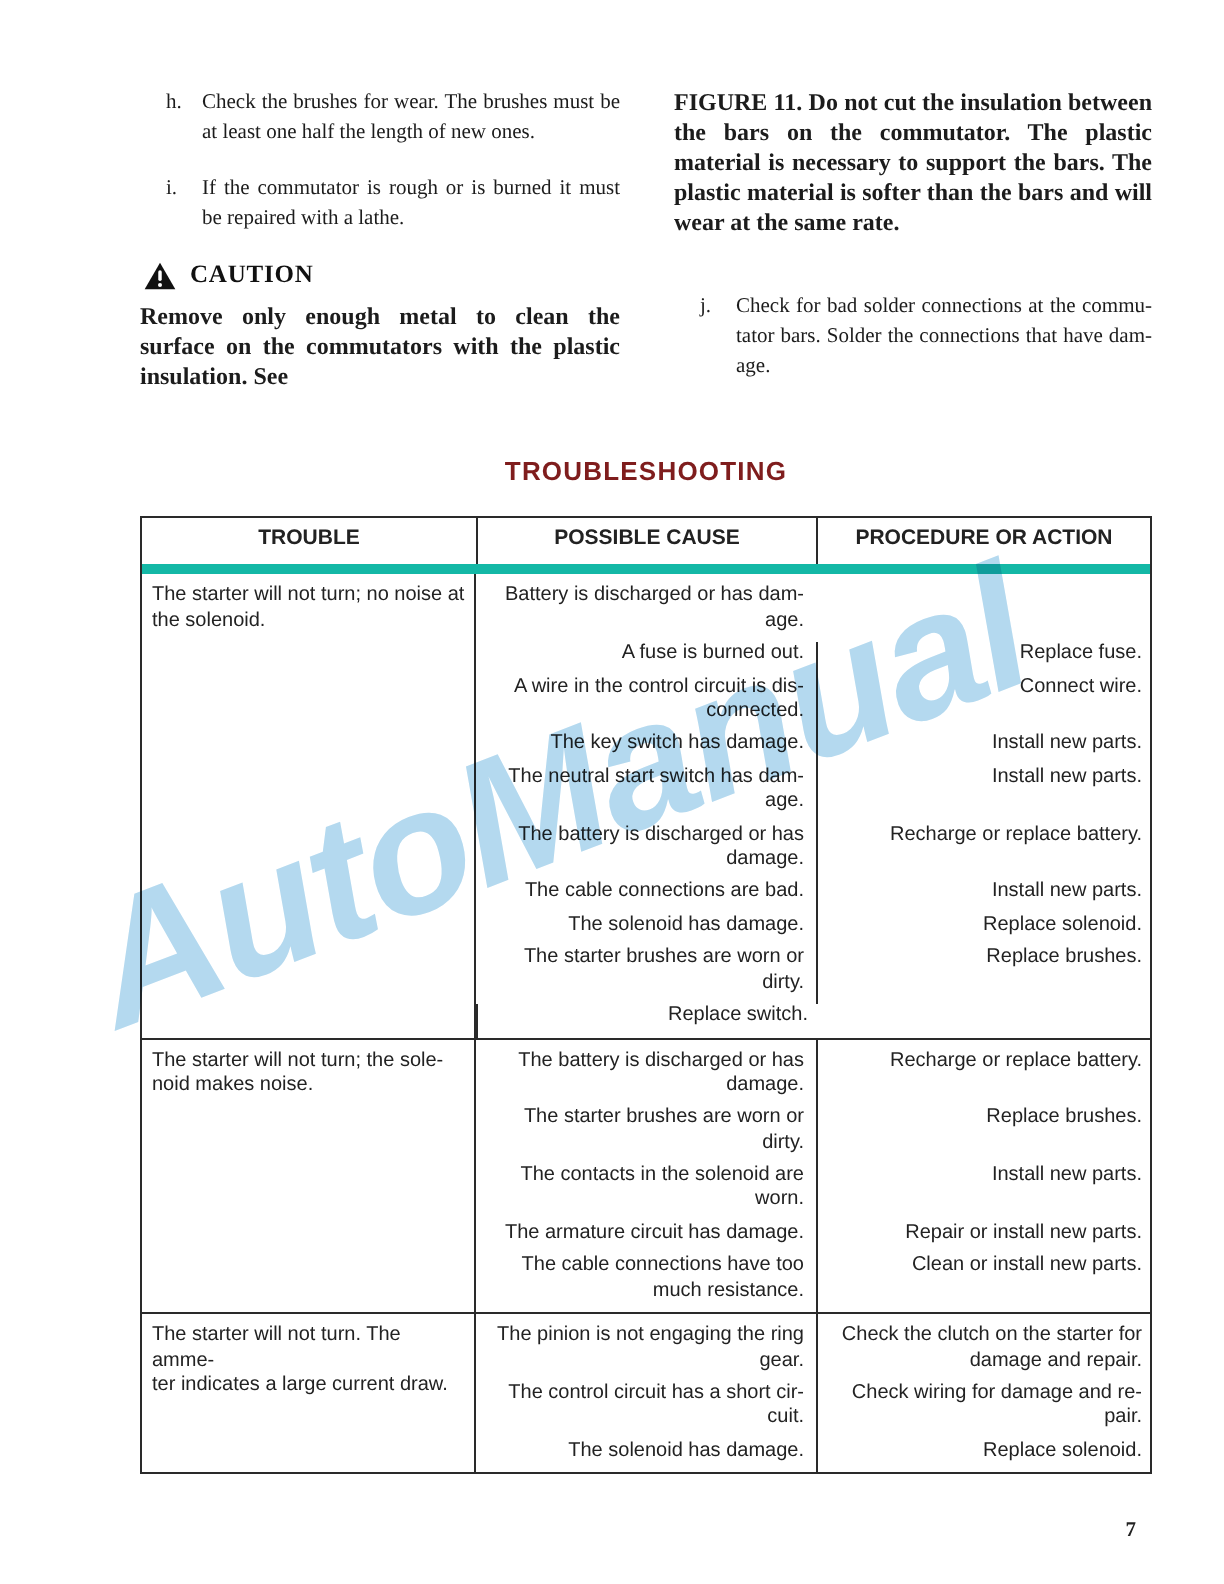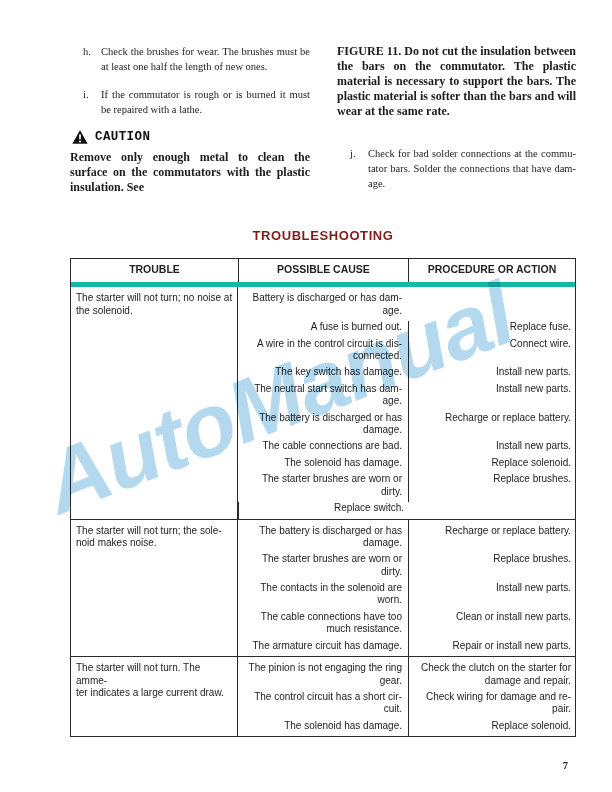--- a/index.html
+++ b/index.html
@@ -13,21 +13,21 @@
   .top-text { position:absolute; left:70px; top:44px; width:506px;
               display:flex; justify-content:space-between; }
   .col-left  { width:240px; }
   .col-right { width:239px; }
 
   .list-item { display:flex; margin-bottom:13px; }
   .li-label  { flex:0 0 18px; margin-left:13px; font-size:10.5px; line-height:15px; }
   .li-text   { flex:1; font-size:10.5px; line-height:15px; text-align:justify; hyphens:manual; }
 
   .caution-head { display:flex; align-items:center; gap:7px; margin:9px 0 6px 2px; }
-  .caution-label { font-family:Liberation Mono, monospace; font-weight:bold;
+  .caution-label { font-family:Liberation Serif, serif; font-weight:bold;
                    font-size:12.5px; letter-spacing:0.4px; color:#111; }
   .warn-icon { width:16px; height:14px; display:block; }
 
   .bold-para { font-weight:bold; font-size:12px; line-height:15px;
                text-align:justify; hyphens:manual; }
   .fig-caption { margin-bottom:27px; }
 
   
   .table-title { position:absolute; top:228px; left:70px; width:506px;
                  text-align:center; font-family:"Liberation Sans", sans-serif;
@@ -172,27 +172,27 @@
         <div class="cause">The starter brushes are worn or
 dirty.</div>
         <div class="action">Replace brushes.</div>
       </div>
       <div class="pair">
         <div class="cause">The contacts in the solenoid are
 worn.</div>
         <div class="action">Install new parts.</div>
       </div>
       <div class="pair">
+        <div class="cause">The armature circuit has damage.</div>
+        <div class="action">Repair or install new parts.</div>
+      </div>
+      <div class="pair">
         <div class="cause">The cable connections have too
 much resistance.</div>
         <div class="action">Clean or install new parts.</div>
-      </div>
-      <div class="pair">
-        <div class="cause">The armature circuit has damage.</div>
-        <div class="action">Repair or install new parts.</div>
       </div>
     </div>
   </div>
 
   <div class="section">
     <div class="trouble">The starter will not turn. The amme-
 ter indicates a large current draw.</div>
     <div class="pairs">
       <div class="pair">
         <div class="cause">The pinion is not engaging the ring

